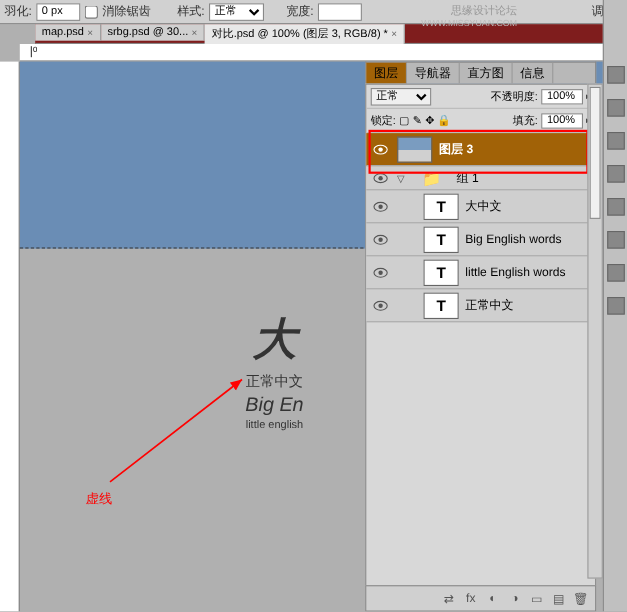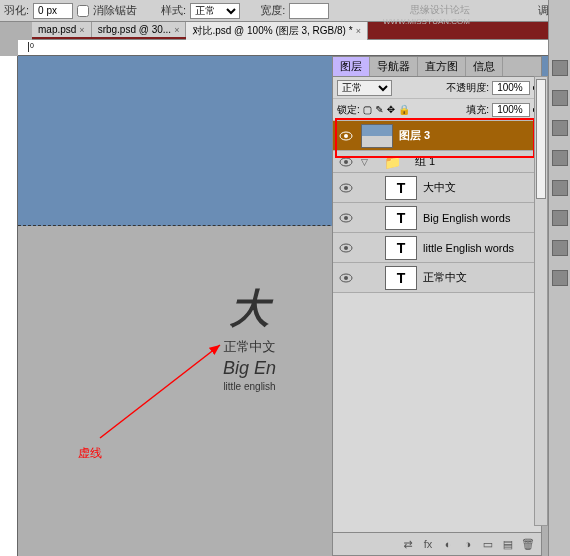--- a/index.html
+++ b/index.html
@@ -28,21 +28,21 @@
 .big-char { font-size: 40px; font-weight: bold; font-style: italic; }
 .norm-cn { font-size: 13px; margin-top: 2px; }
 .big-en { font-size: 18px; font-style: italic; margin-top: 2px; }
 .lit-en { font-size: 10px; margin-top: 2px; }
 
 .annotation-arrow { position: absolute; top: 340px; left: 90px; width: 140px; height: 100px; pointer-events: none; }
 .annotation-label { position: absolute; top: 445px; left: 78px; color: red; font-size: 12px; }
 
 .panel-tabs { position: absolute; top: 56px; left: 332px; width: 210px; height: 20px; background: #b8b8b8; display: flex; font-size: 11px; border: 1px solid #888; border-bottom: none; }
 .ptab { padding: 2px 7px; border-right: 1px solid #999; }
-.ptab.active { background: #c4b5fd; }
+.ptab.active { background: #a16207; }
 
 .layers-panel { position: absolute; top: 76px; left: 332px; width: 210px; bottom: 0; background: #d8d8d8; border: 1px solid #888; font-size: 11px; }
 .panel-row { height: 22px; display: flex; align-items: center; padding: 0 4px; border-bottom: 1px solid #bbb; gap: 3px; }
 .panel-select { width: 55px; height: 16px; font-size: 10px; border: 1px solid #888; }
 .panel-label { font-size: 10px; }
 .panel-input { width: 38px; height: 14px; font-size: 10px; border: 1px solid #888; background: #fff; text-align: center; padding-right: 2px; }
 .lock-icons { display: flex; gap: 3px; font-size: 10px; }
 
 .layer-list { background: #cfcfcf; }
 .layer-item { height: 30px; display: flex; align-items: center; border-bottom: 1px solid #aaa; gap: 6px; padding-left: 4px; }

